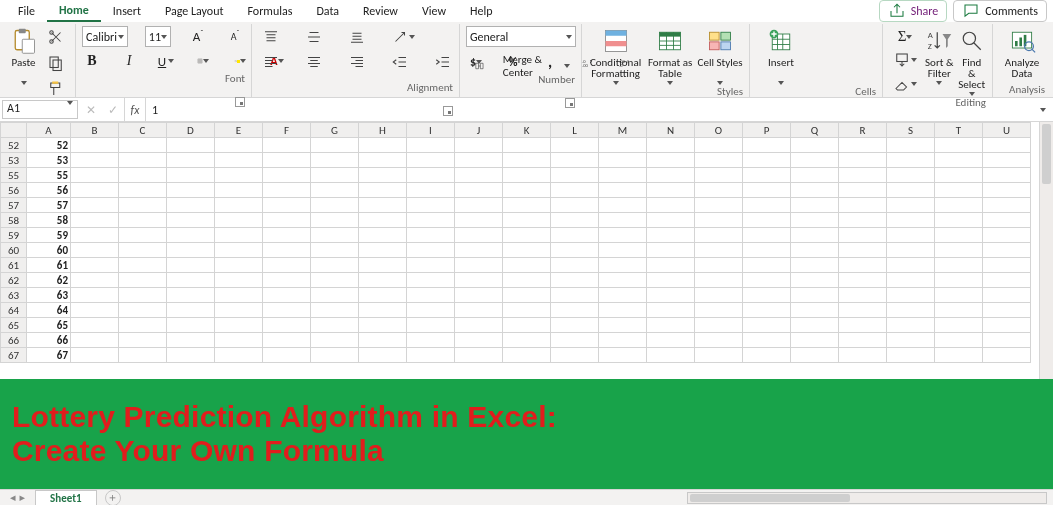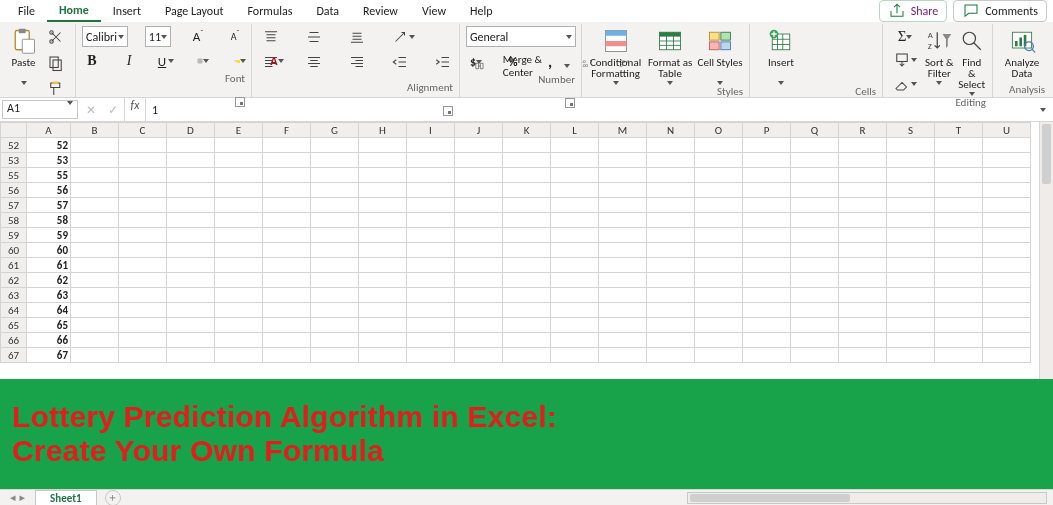--- a/index.html
+++ b/index.html
@@ -33,21 +33,21 @@
   .tri { width:0;height:0;border-left:3px solid transparent;border-right:3px solid transparent;border-top:4px solid #555; display:inline-block;}
   .sep { width:1px; background:#d6d6d6; margin:2px 3px; }
   .boldchar{font-weight:bold;font-family:"Times New Roman",serif;font-size:14px;}
   .italchar{font-style:italic;font-family:"Times New Roman",serif;font-size:14px;}
   .ul{ text-decoration: underline; font-family:Calibri;font-size:13px;}
 
   
   .fbarrow { height:24px; border-bottom:1px solid #d6d6d6; display:flex; align-items:stretch; background:#fff; }
   .namebox { width:76px; border:1px solid #c8c8c8; margin:2px; display:flex; align-items:flex-start; padding:0 4px; font-size:12px; background:#fff;}
   .namebox .arrow{margin-left:auto;}
-  .fx { width:22px; display:flex; align-items:flex-start; justify-content:center; border-right:1px solid #d6d6d6; border-left:1px solid #d6d6d6; font-style:italic; color:#555;}
+  .fx { width:22px; display:flex; align-items:center; justify-content:center; border-right:1px solid #d6d6d6; border-left:1px solid #d6d6d6; font-style:italic; color:#555;}
   .check,.xmark{width:22px;display:flex;align-items:center;justify-content:center;color:#bbb;}
   .fcontent { flex:1; display:flex; align-items:center; padding:0 6px; font-size:12px;}
   .fexpand { width:20px; display:flex; align-items:center; justify-content:center; color:#888;}
 
   
   .gridwrap { position:relative; }
   table.sheet { border-collapse:collapse; table-layout:fixed; }
   table.sheet th, table.sheet td { border:1px solid #d4d4d4; font-size:11px; height:15px; padding:0 2px; overflow:hidden; white-space:nowrap; }
   table.sheet th { background:#f0efee; font-weight:normal; color:#333; text-align:center;}
   table.sheet .rowhdr { width:26px; background:#f0efee; text-align:center; color:#333;}

